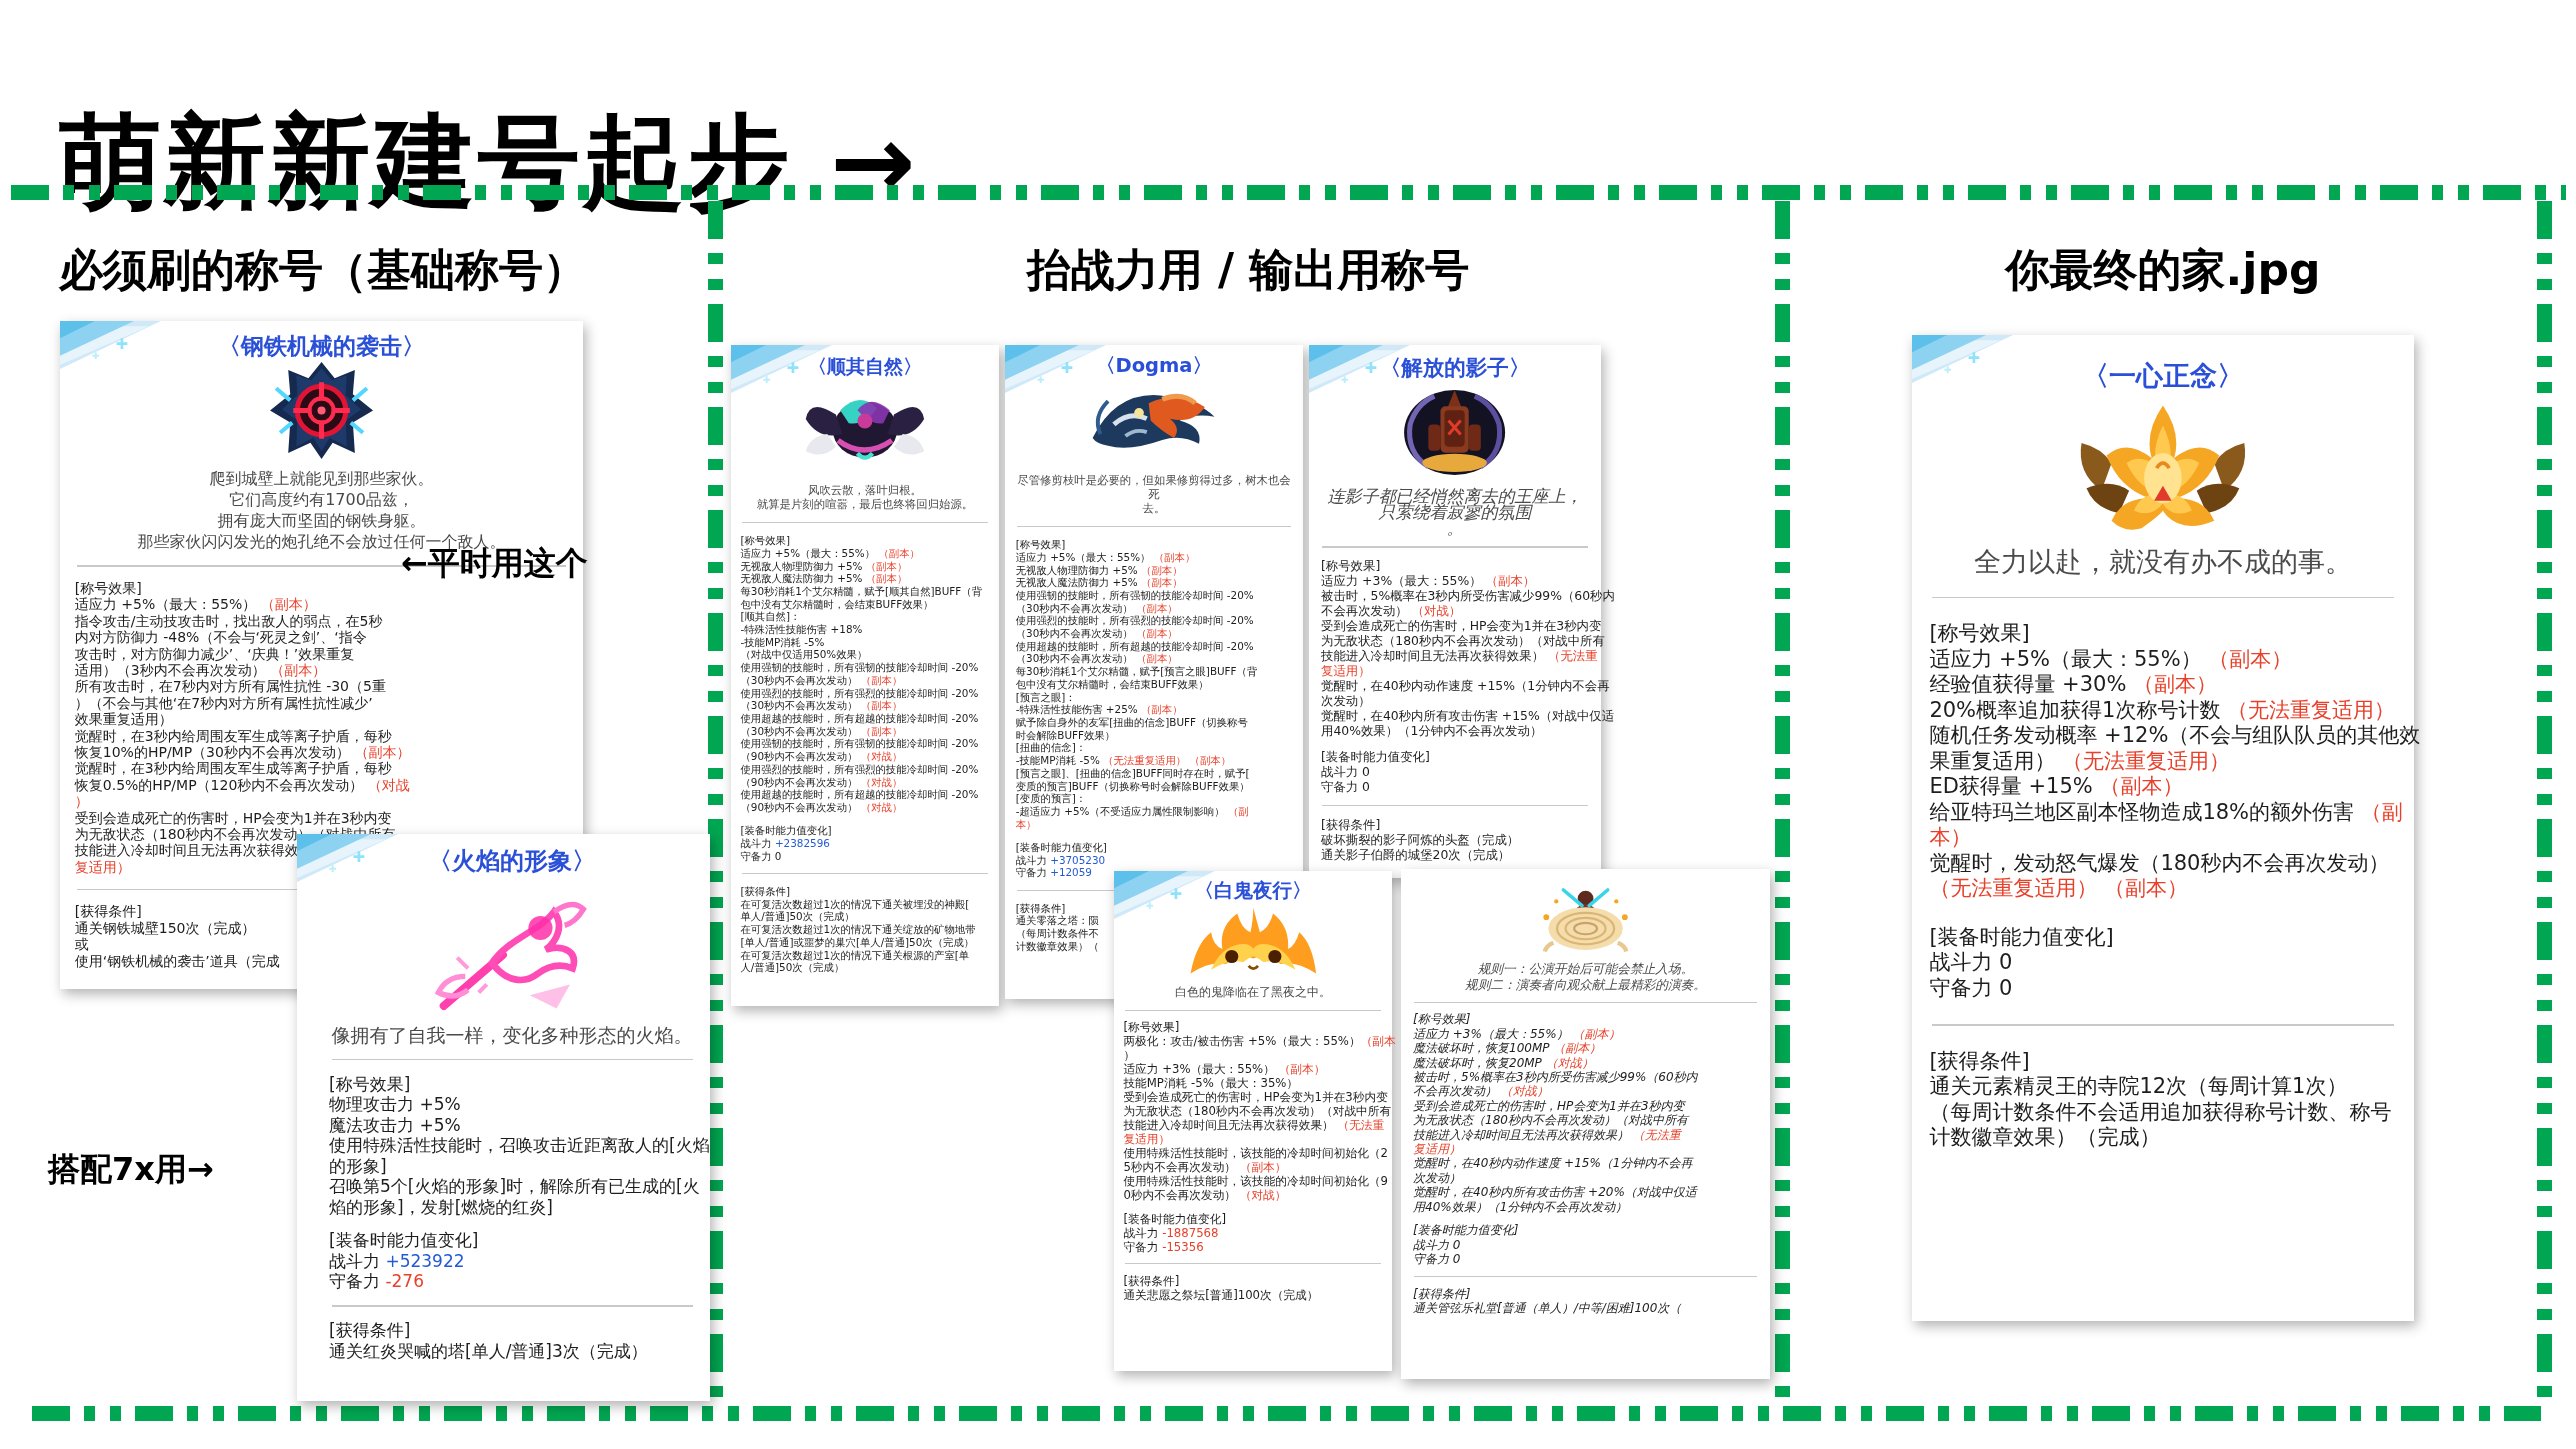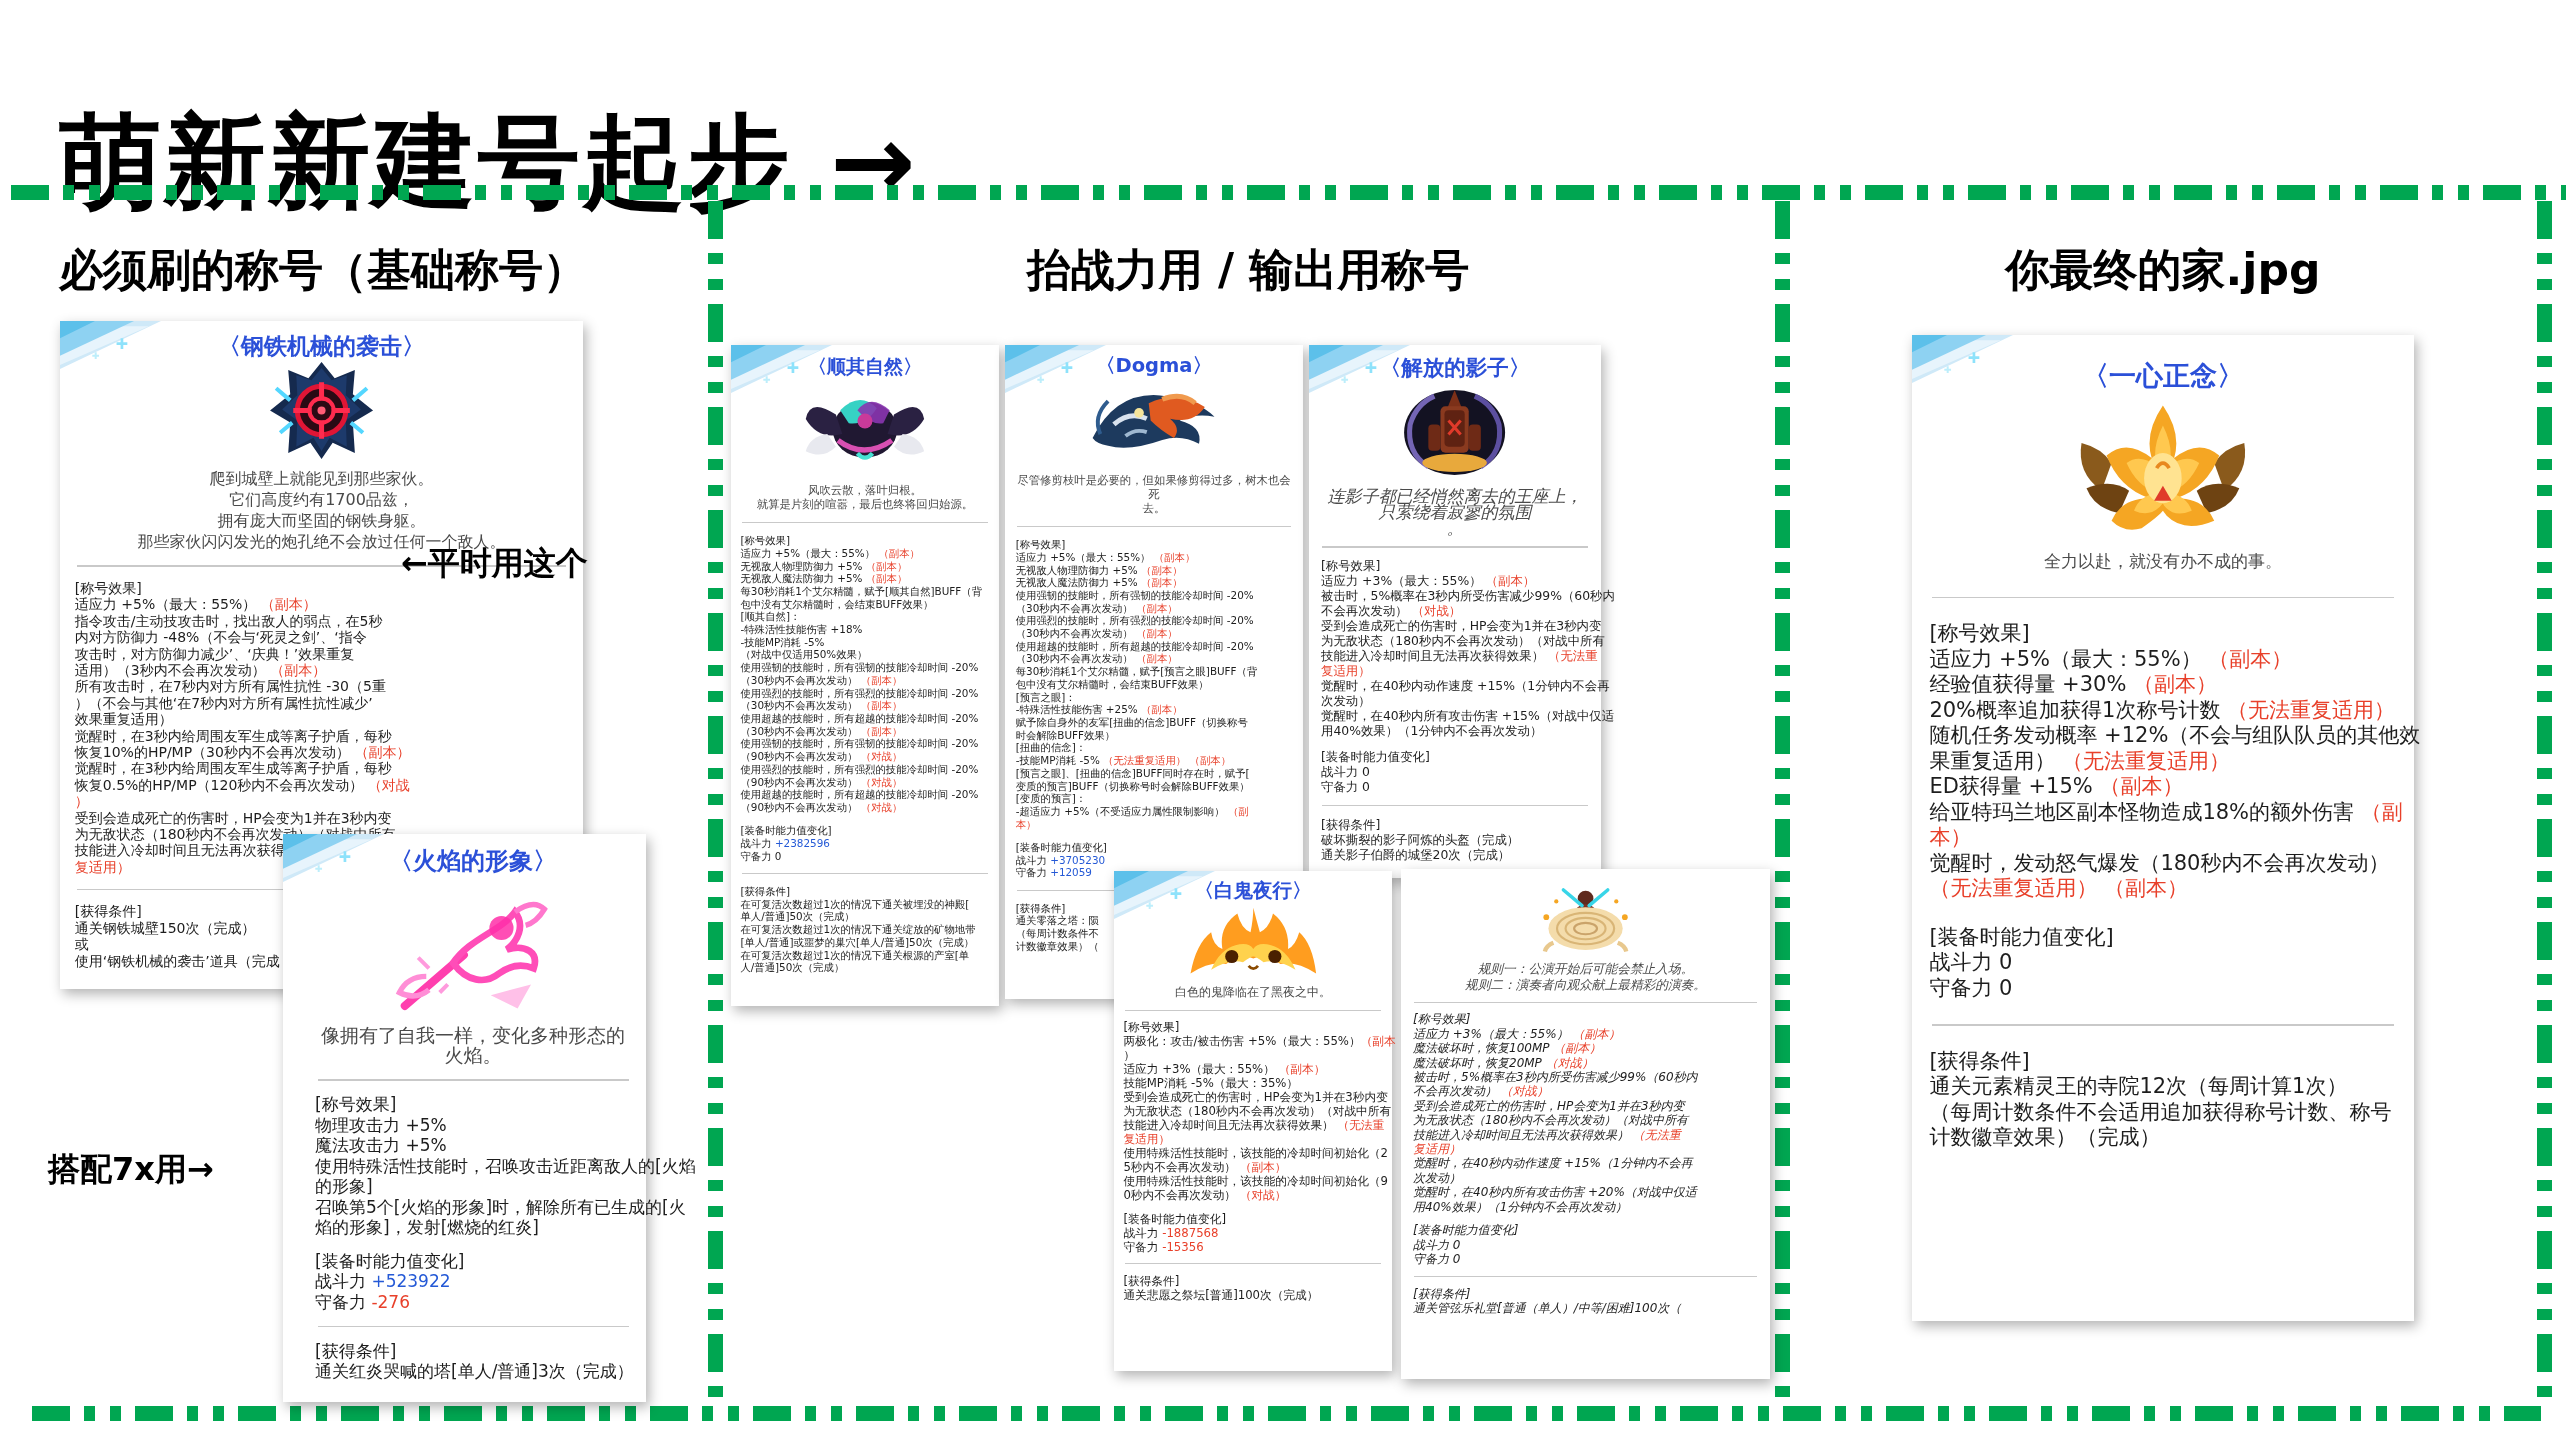--- a/index.html
+++ b/index.html
@@ -34,40 +34,40 @@
   .card-icon svg{height:100%;}
   .flavor{text-align:center;color:#4a4a4a;}
   .hr{height:1.3px;background:#c9c9c9;margin:13.4px 2.7px;}
   .sec-gap{height:13.4px;}
   .line,.sec-head{white-space:nowrap;}
   .c-k{color:#1d1d1d;} .c-r{color:#e8402a;} .c-b{color:#2459d6;}
   
   #c-steel{left:60px;top:321px;width:523px;min-height:654px;font-size:14px;line-height:16.4px;}
   #c-steel .card-title{font-size:23px;} #c-steel .flavor{font-size:16px;line-height:21px;}
   #c-steel .card-icon{height:101px;}
-  #c-flame{left:283px;top:834px;width:363px;min-height:567px;font-size:17px;line-height:20.5px;z-index:3;padding-left:32px;}
+  #c-flame{left:297px;top:834px;width:413px;min-height:567px;font-size:17px;line-height:20.5px;z-index:3;padding-left:32px;}
   #c-flame .card-title{font-size:24px;} #c-flame .flavor{font-size:19px;}
   #c-flame .card-icon{height:141px;}
   #c-nature{left:731px;top:345px;width:268px;min-height:661px;font-size:10.4px;line-height:12.7px;padding:6.7px 9.4px 16px;}
   #c-nature .card-title{font-size:19px;} #c-nature .flavor{font-size:11.4px;line-height:14px;}
   #c-nature .card-icon{height:99px;} #c-nature .hr{margin:10.7px 1.3px;} #c-nature .sec-gap{height:10.7px;}
   #c-dogma{left:1005px;top:345px;width:298px;min-height:654px;font-size:10.4px;line-height:12.7px;padding:6.7px 10.7px 16px;z-index:1;}
   #c-dogma .card-title{font-size:19.5px;} #c-dogma .flavor{font-size:11.4px;line-height:14px;}
   #c-dogma .card-icon{height:89px;} #c-dogma .hr{margin:10.7px 1.3px;} #c-dogma .sec-gap{height:10.7px;}
   #c-shadow{left:1309px;top:345px;width:292px;min-height:520px;font-size:12.4px;line-height:15px;padding:6.7px 12px 16px;}
   #c-shadow .card-title{font-size:21.5px;} #c-shadow .flavor{font-size:17px;line-height:16px;font-style:italic;}
   #c-shadow .card-icon{height:101px;} #c-shadow .hr{margin:10.7px 1.3px;} #c-shadow .sec-gap{height:10.7px;}
   #c-ghost{left:1114px;top:871px;width:278px;min-height:500px;font-size:11.7px;line-height:14px;padding:5.4px 9.4px 14.8px;z-index:3;}
   #c-ghost .card-title{font-size:19.5px;} #c-ghost .flavor{font-size:12px;line-height:14.8px;}
   #c-ghost .card-icon{height:75px;} #c-ghost .hr{margin:9.4px 1.3px;} #c-ghost .sec-gap{height:9.4px;}
   #c-perform{left:1401px;top:869px;width:369px;min-height:510px;font-size:12px;line-height:14.4px;padding:5.4px 12px 14.8px;z-index:3;font-style:italic;}
   #c-perform .flavor{font-size:12.7px;line-height:15.4px;}
   #c-perform .card-icon{height:75px;margin-top:5.4px;} #c-perform .hr{margin:9.4px 1.3px;} #c-perform .sec-gap{height:9.4px;}
   #c-onemind{left:1912px;top:335px;width:502px;min-height:986px;font-size:21px;line-height:25.5px;padding:10.7px 17.4px 23px;}
-  #c-onemind .card-title{font-size:27px;margin-top:17.4px;} #c-onemind .flavor{font-size:17px;margin-top:6.7px;}
+  #c-onemind .card-title{font-size:27px;margin-top:17.4px;} #c-onemind .flavor{font-size:27px;margin-top:6.7px;}
   #c-onemind .card-icon{height:144px;margin-top:9.4px;} #c-onemind .hr{margin:23px 2.7px;} #c-onemind .sec-gap{height:23px;}
 </style>
 </head>
 <body>
 
 <h1 class="main-title">萌新新建号起步 →</h1>
 
 <div class="h-dash" id="dash-top"></div>
 <div class="h-dash" id="dash-bottom"></div>
 <div class="v-dash" id="dash-v1"></div>

